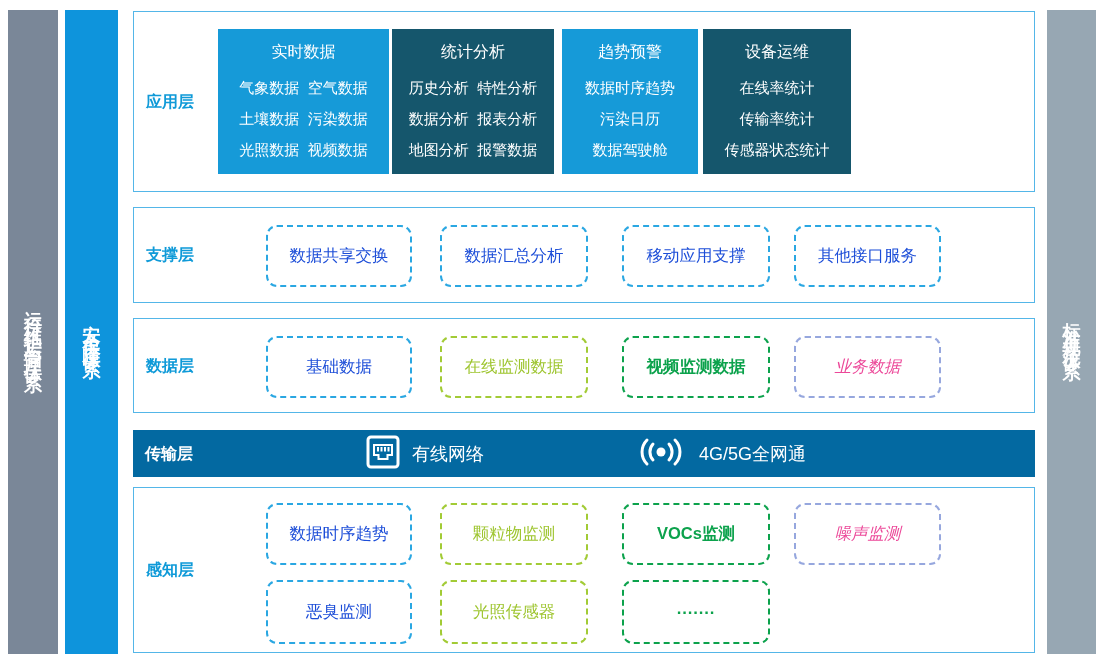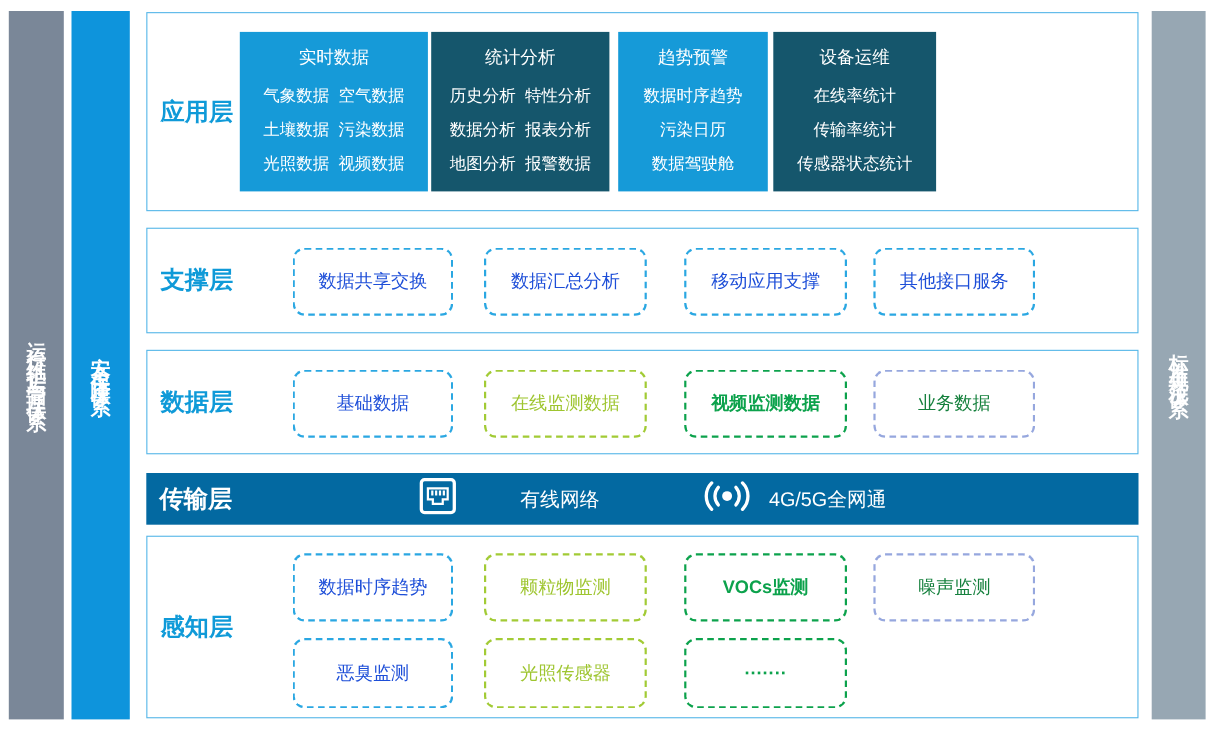--- a/index.html
+++ b/index.html
@@ -14,21 +14,21 @@
     color:#ffffff;font-weight:bold;font-size:18px;letter-spacing:8px;line-height:1;
   }
   .vbar-operations{left:8px;width:50px;background:#7a8798;}
   .vbar-security{left:65px;width:53px;background:#0e94dc;}
   .vbar-security .vtext{letter-spacing:7px;}
   .vbar-standards{left:1047px;width:49px;background:#97a7b3;}
   
   .layer-box{position:absolute;left:133px;width:902px;background:#ffffff;border:1px solid #54b6e8;box-sizing:border-box;}
   .layer-label{
     position:absolute;left:12px;top:50%;transform:translateY(-50%);
-    color:#0f9ad8;font-size:22px;font-weight:bold;white-space:nowrap;
+    color:#0f9ad8;font-size:16px;font-weight:bold;white-space:nowrap;
   }
   .box-application{top:11px;height:181px;}
   .box-support{top:207px;height:96px;}
   .box-data{top:318px;height:95px;}
   .box-perception{top:487px;height:166px;}
   
   .app-col{
     position:absolute;top:17px;height:145px;box-sizing:border-box;
     display:flex;flex-direction:column;align-items:center;padding-top:13px;
     color:#ffffff;
@@ -48,32 +48,32 @@
     display:flex;align-items:center;justify-content:center;
     font-size:16.5px;font-weight:500;white-space:nowrap;background:#ffffff;
   }
   .pill-pos-0{left:132px;width:146px;}
   .pill-pos-1{left:306px;width:148px;}
   .pill-pos-2{left:488px;width:148px;}
   .pill-pos-3{left:660px;width:147px;}
   .pill.blue{border:2px dashed #2aa7e2;color:#1d4ed8;}
   .pill.yellowgreen{border:2px dashed #a2cb35;color:#9ec52f;}
   .pill.green{border:2px dashed #0ca24c;color:#0ca24c;font-weight:600;}
-  .pill.periwinkle{border:2px dashed #96a7de;color:#15803d;}
+  .pill.periwinkle{border:2px dashed #96a7de;color:#ec4899;font-style:italic;}
   .row-top-a{top:17px;}
   .perc-row-0{top:15px;}
   .perc-row-1{top:92px;height:64px;}
   
   .band-transport{
     position:absolute;left:133px;top:430px;width:902px;height:47px;background:#0369a1;
   }
   .band-transport .layer-label{color:#ffffff;}
   .transport-item{position:absolute;top:0;height:47px;display:flex;align-items:center;color:#ffffff;}
   .transport-item .tlabel{font-size:18px;margin-left:12px;white-space:nowrap;}
-  .ti-wired{left:248px;gap:46px;}
+  .ti-wired{left:233px;}
   .ti-wireless{left:502px;}
 </style>
 </head>
 <body>
 
 <div class="canvas">
 
   <div class="vbar vbar-operations">
     <span class="vtext">运行维护与管理体系</span>
   </div>

